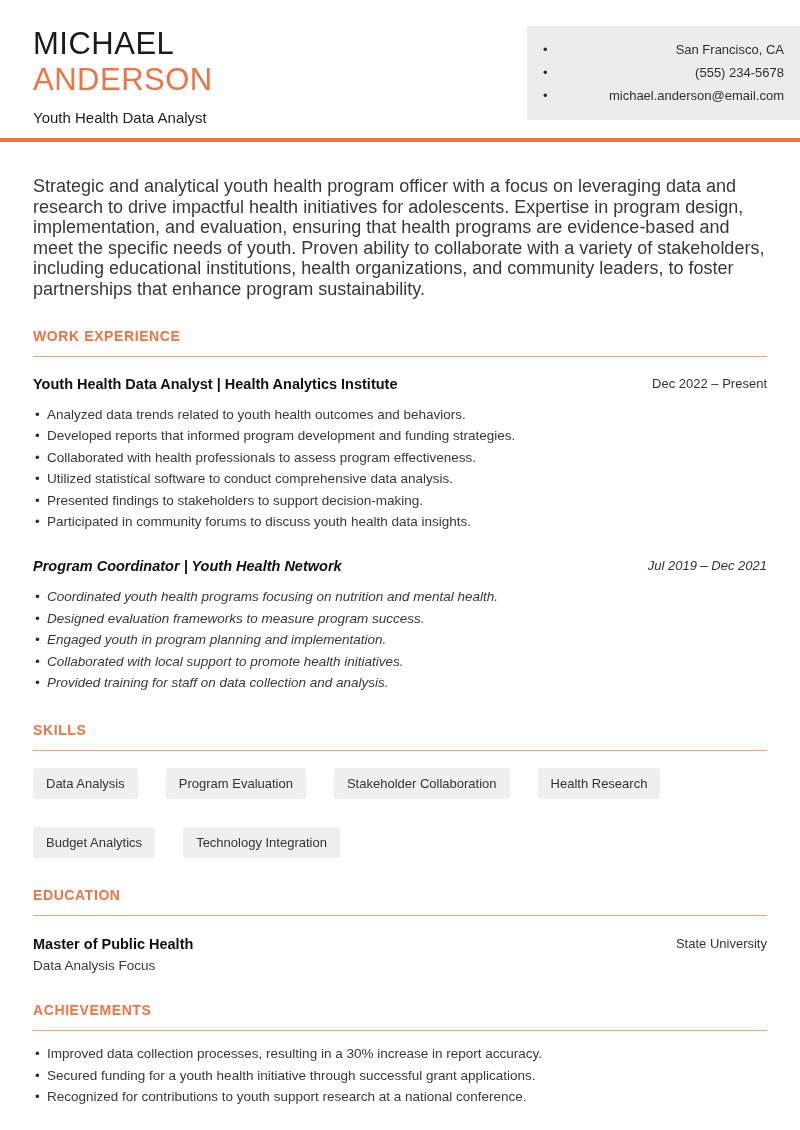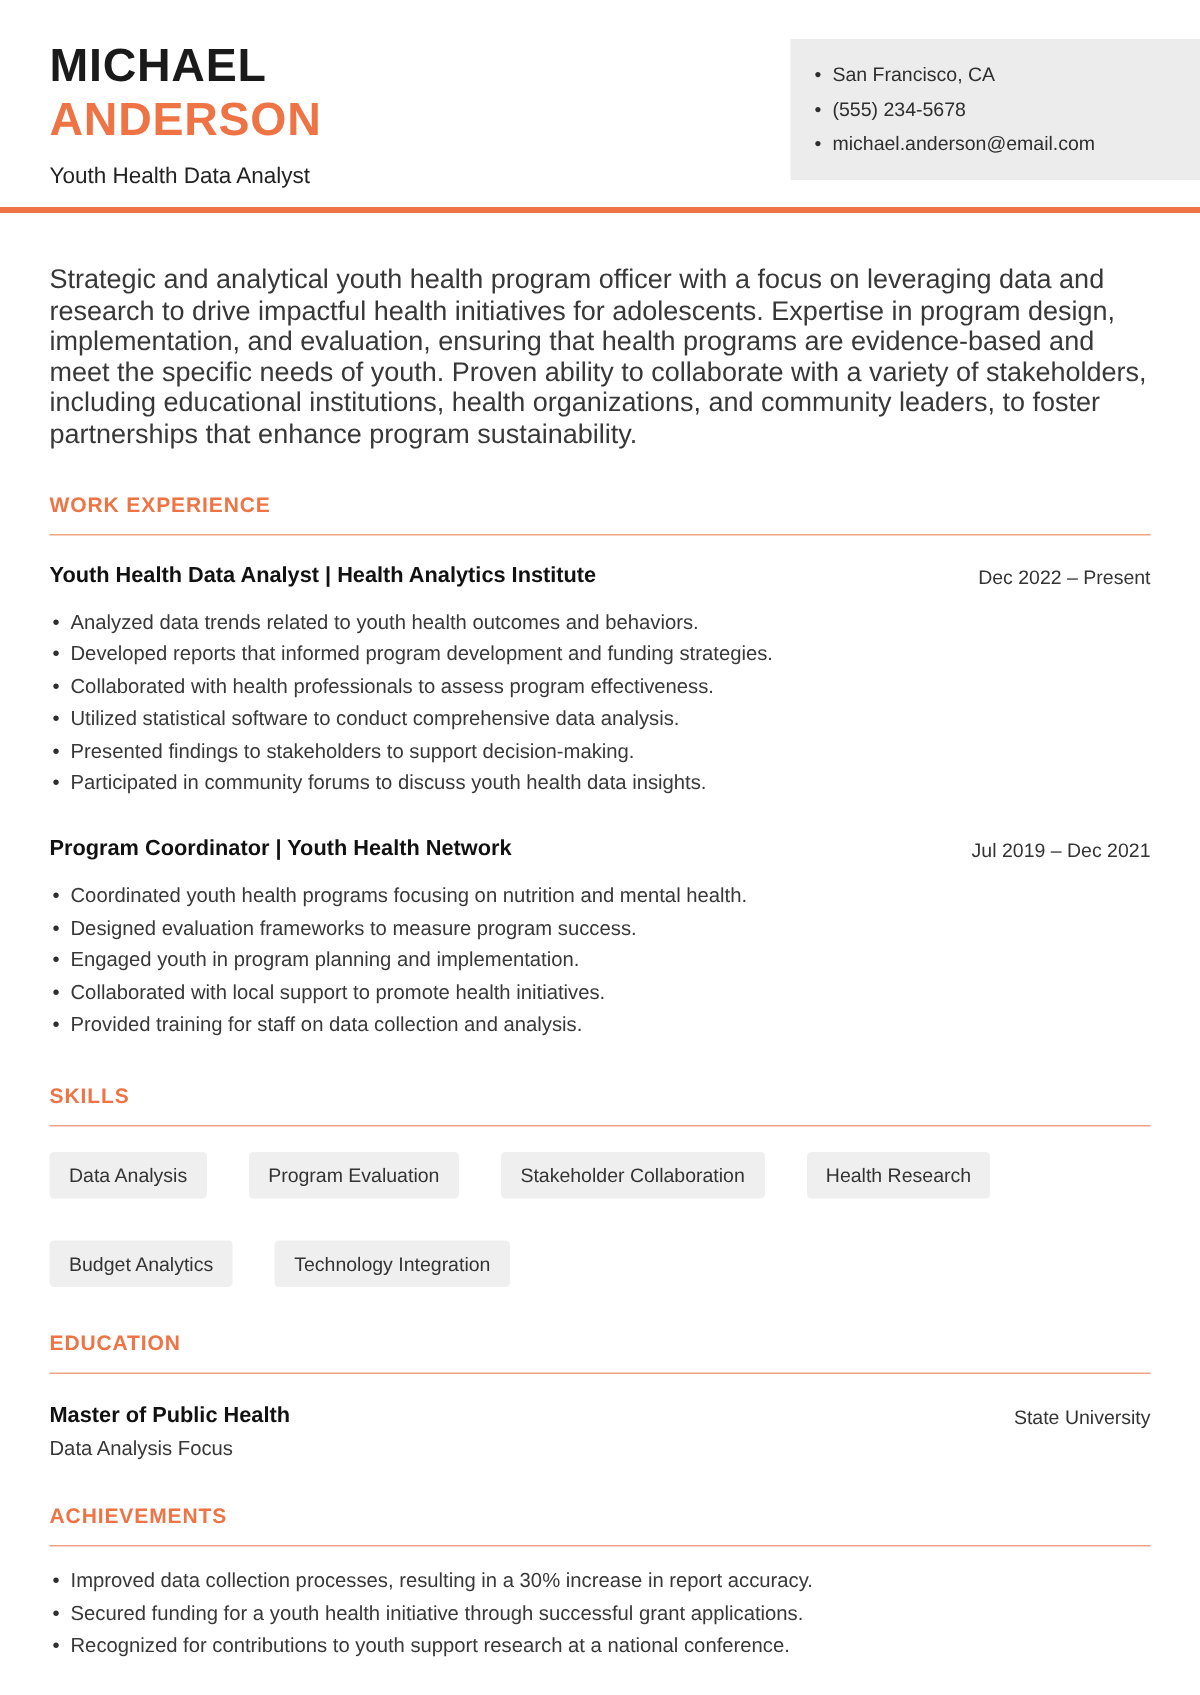--- a/index.html
+++ b/index.html
@@ -16,35 +16,36 @@
   
   .header {
     display: flex;
     justify-content: space-between;
     align-items: flex-start;
     padding: 26px 0 12px 33px;
   }
   .name-block h1 {
     font-size: 31px;
     line-height: 36px;
-    font-weight: bold;
+    font-weight: normal;
     letter-spacing: 0.5px;
     color: var(--heading-text, #1a1a1a);
   }
   .name-block h1.last { color: var(--accent, #EE7445); }
   .subtitle {
     margin-top: 11px;
     font-size: 15px;
     color: #222;
   }
   .contact-box {
     background: var(--contact-bg, #ECECEC);
     width: 273px;
     padding: 12px 16px 13px 16px;
     list-style: none;
+    text-align: right;
   }
   .contact-box li {
     position: relative;
     padding-left: 12px;
     font-size: 13px;
     line-height: 23px;
     color: #2e2e2e;
   }
   .contact-box li::before {
     content: "•";
@@ -73,25 +74,25 @@
   .section-title {
     color: var(--accent, #EE7445);
     font-size: 14px;
     font-weight: bold;
     letter-spacing: 0.6px;
     padding-bottom: 12px;
     border-bottom: 1px solid var(--rule, #F0A284);
   }
 
   .job { margin-top: 19px; margin-bottom: 26px; }
-  .job:last-child { margin-bottom: 0; }
+  .job:last-child { margin-bottom: 0; font-style: italic; }
   .row {
     display: flex;
     justify-content: space-between;
-    align-items: center;
+    align-items: flex-start;
   }
   .entry-title {
     font-size: 14.5px;
     font-weight: bold;
     color: #111;
   }
   .entry-meta {
     font-size: 13px;
     color: #333;
     white-space: nowrap;

